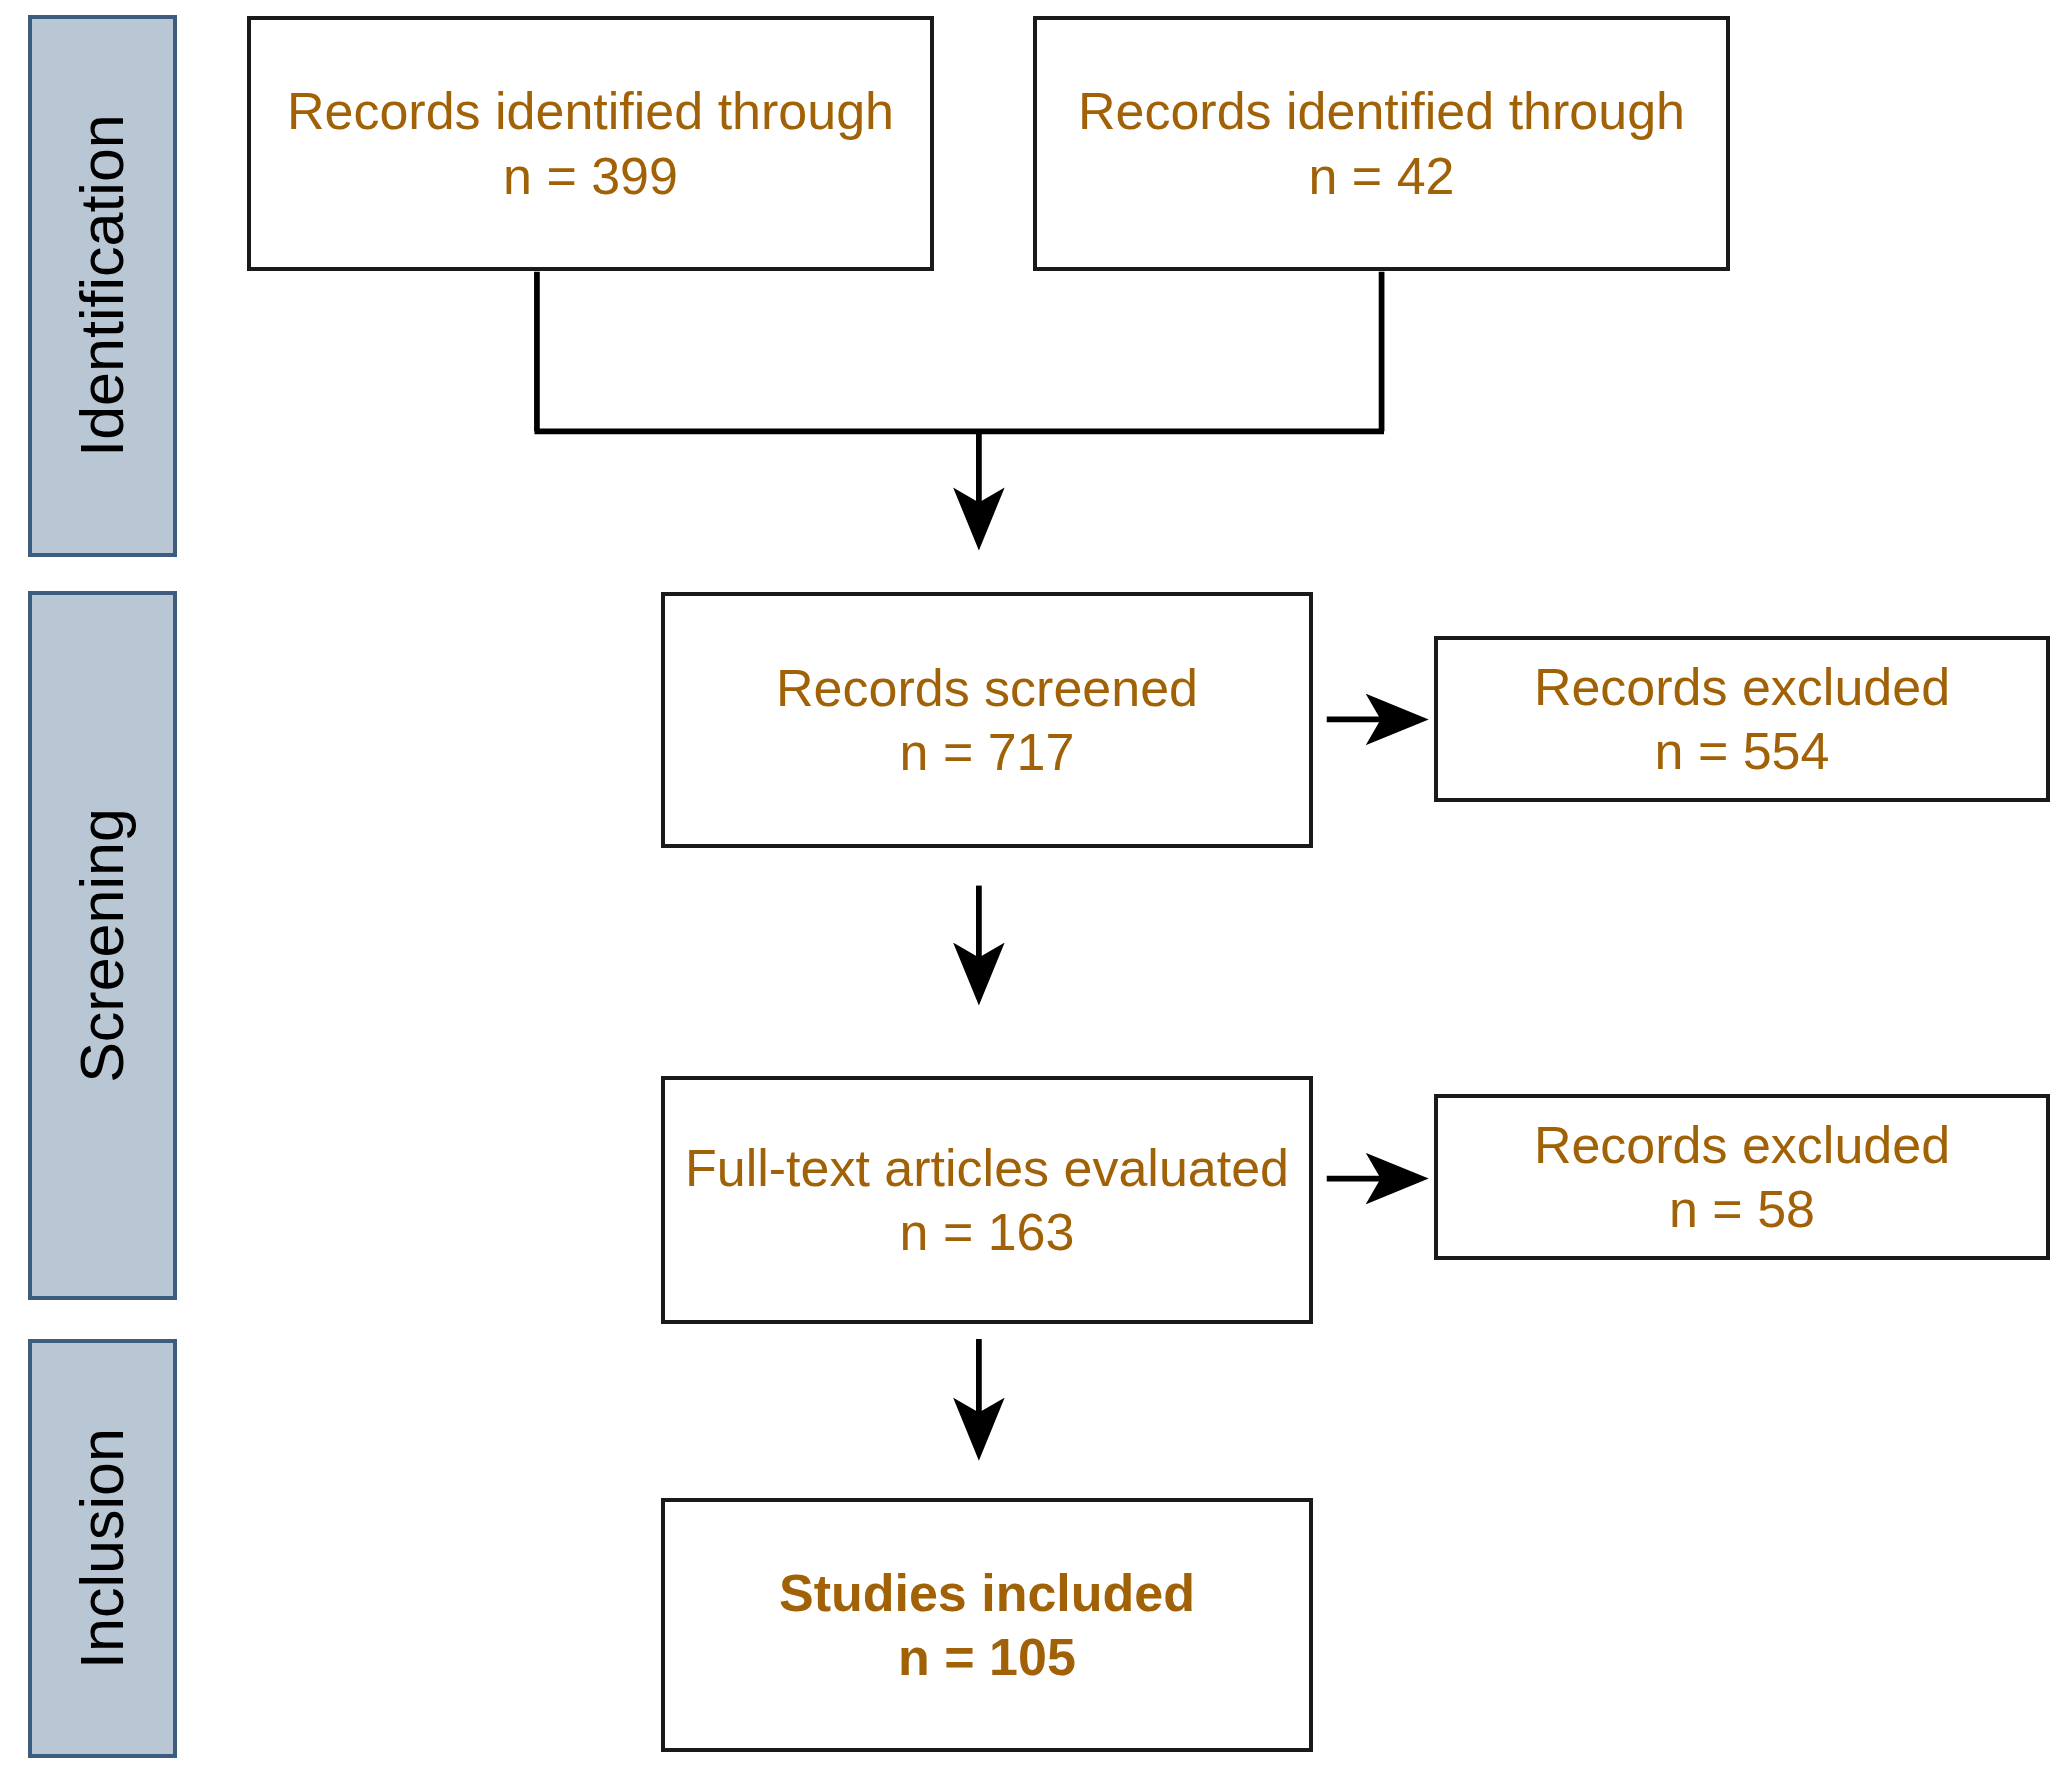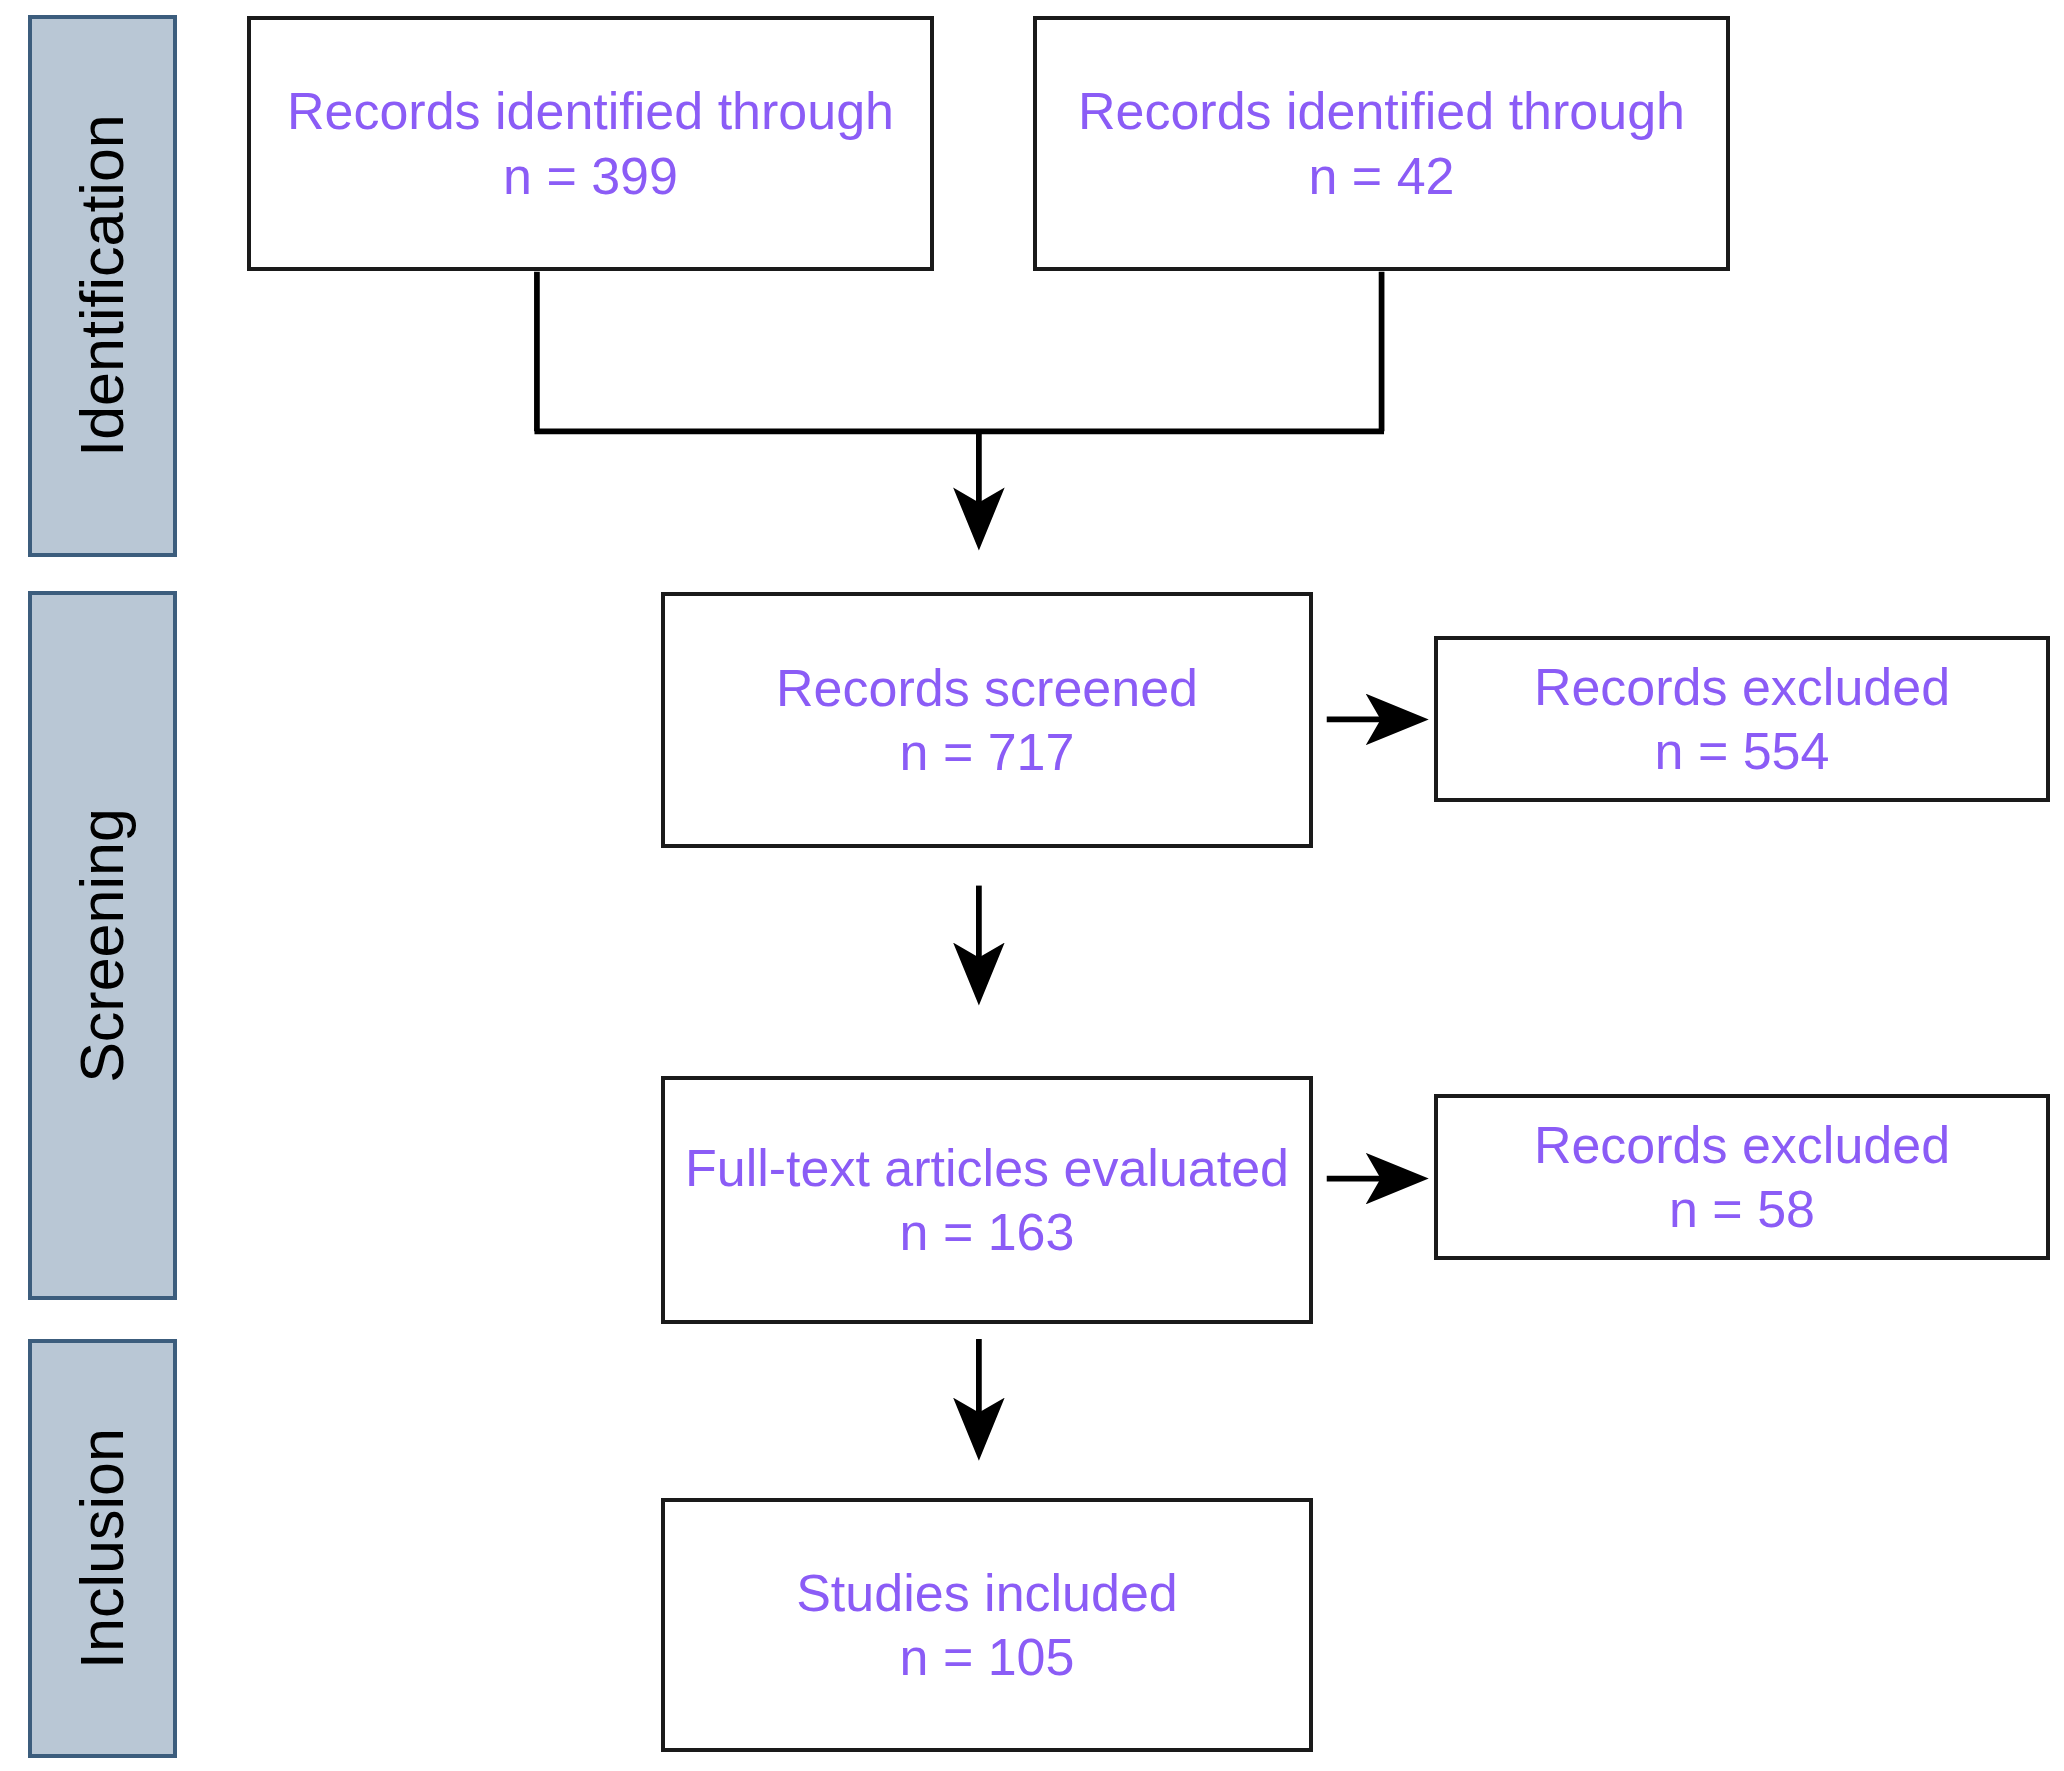--- a/index.html
+++ b/index.html
@@ -43,21 +43,21 @@
     border: 4.1px solid #1a1a1a;
     display: flex;
     flex-direction: column;
     align-items: center;
     justify-content: center;
     text-align: center;
   }
   .flow-line {
     font-size: 52px;
     line-height: 1.24;
-    color: #8b5cf6;
+    color: #a16207;
     white-space: nowrap;
   }
   
   #connectors {
     position: absolute;
     left: 0;
     top: 0;
     width: 2065px;
     height: 1772px;
     pointer-events: none;
@@ -126,19 +126,19 @@
   <div class="flow-box" style="left:661px; top:1050px; width:652px; height:248px;margin-top:26px;">
     <div class="flow-line">Full-text articles evaluated</div>
     <div class="flow-line">n = 163</div>
   </div>
 
   <div class="flow-box" style="left:1434px; top:1094px; width:616px; height:166px;">
     <div class="flow-line">Records excluded</div>
     <div class="flow-line">n = 58</div>
   </div>
 
-  <div class="flow-box" style="left:661px; top:1498px; width:652px; height:254px;">
+  <div class="flow-box" style="left:661px; top:1498px; width:652px; height:254px;font-weight:bold;">
     <div class="flow-line">Studies included</div>
     <div class="flow-line">n = 105</div>
   </div>
 
 </div>
 
 
 </body></html>

